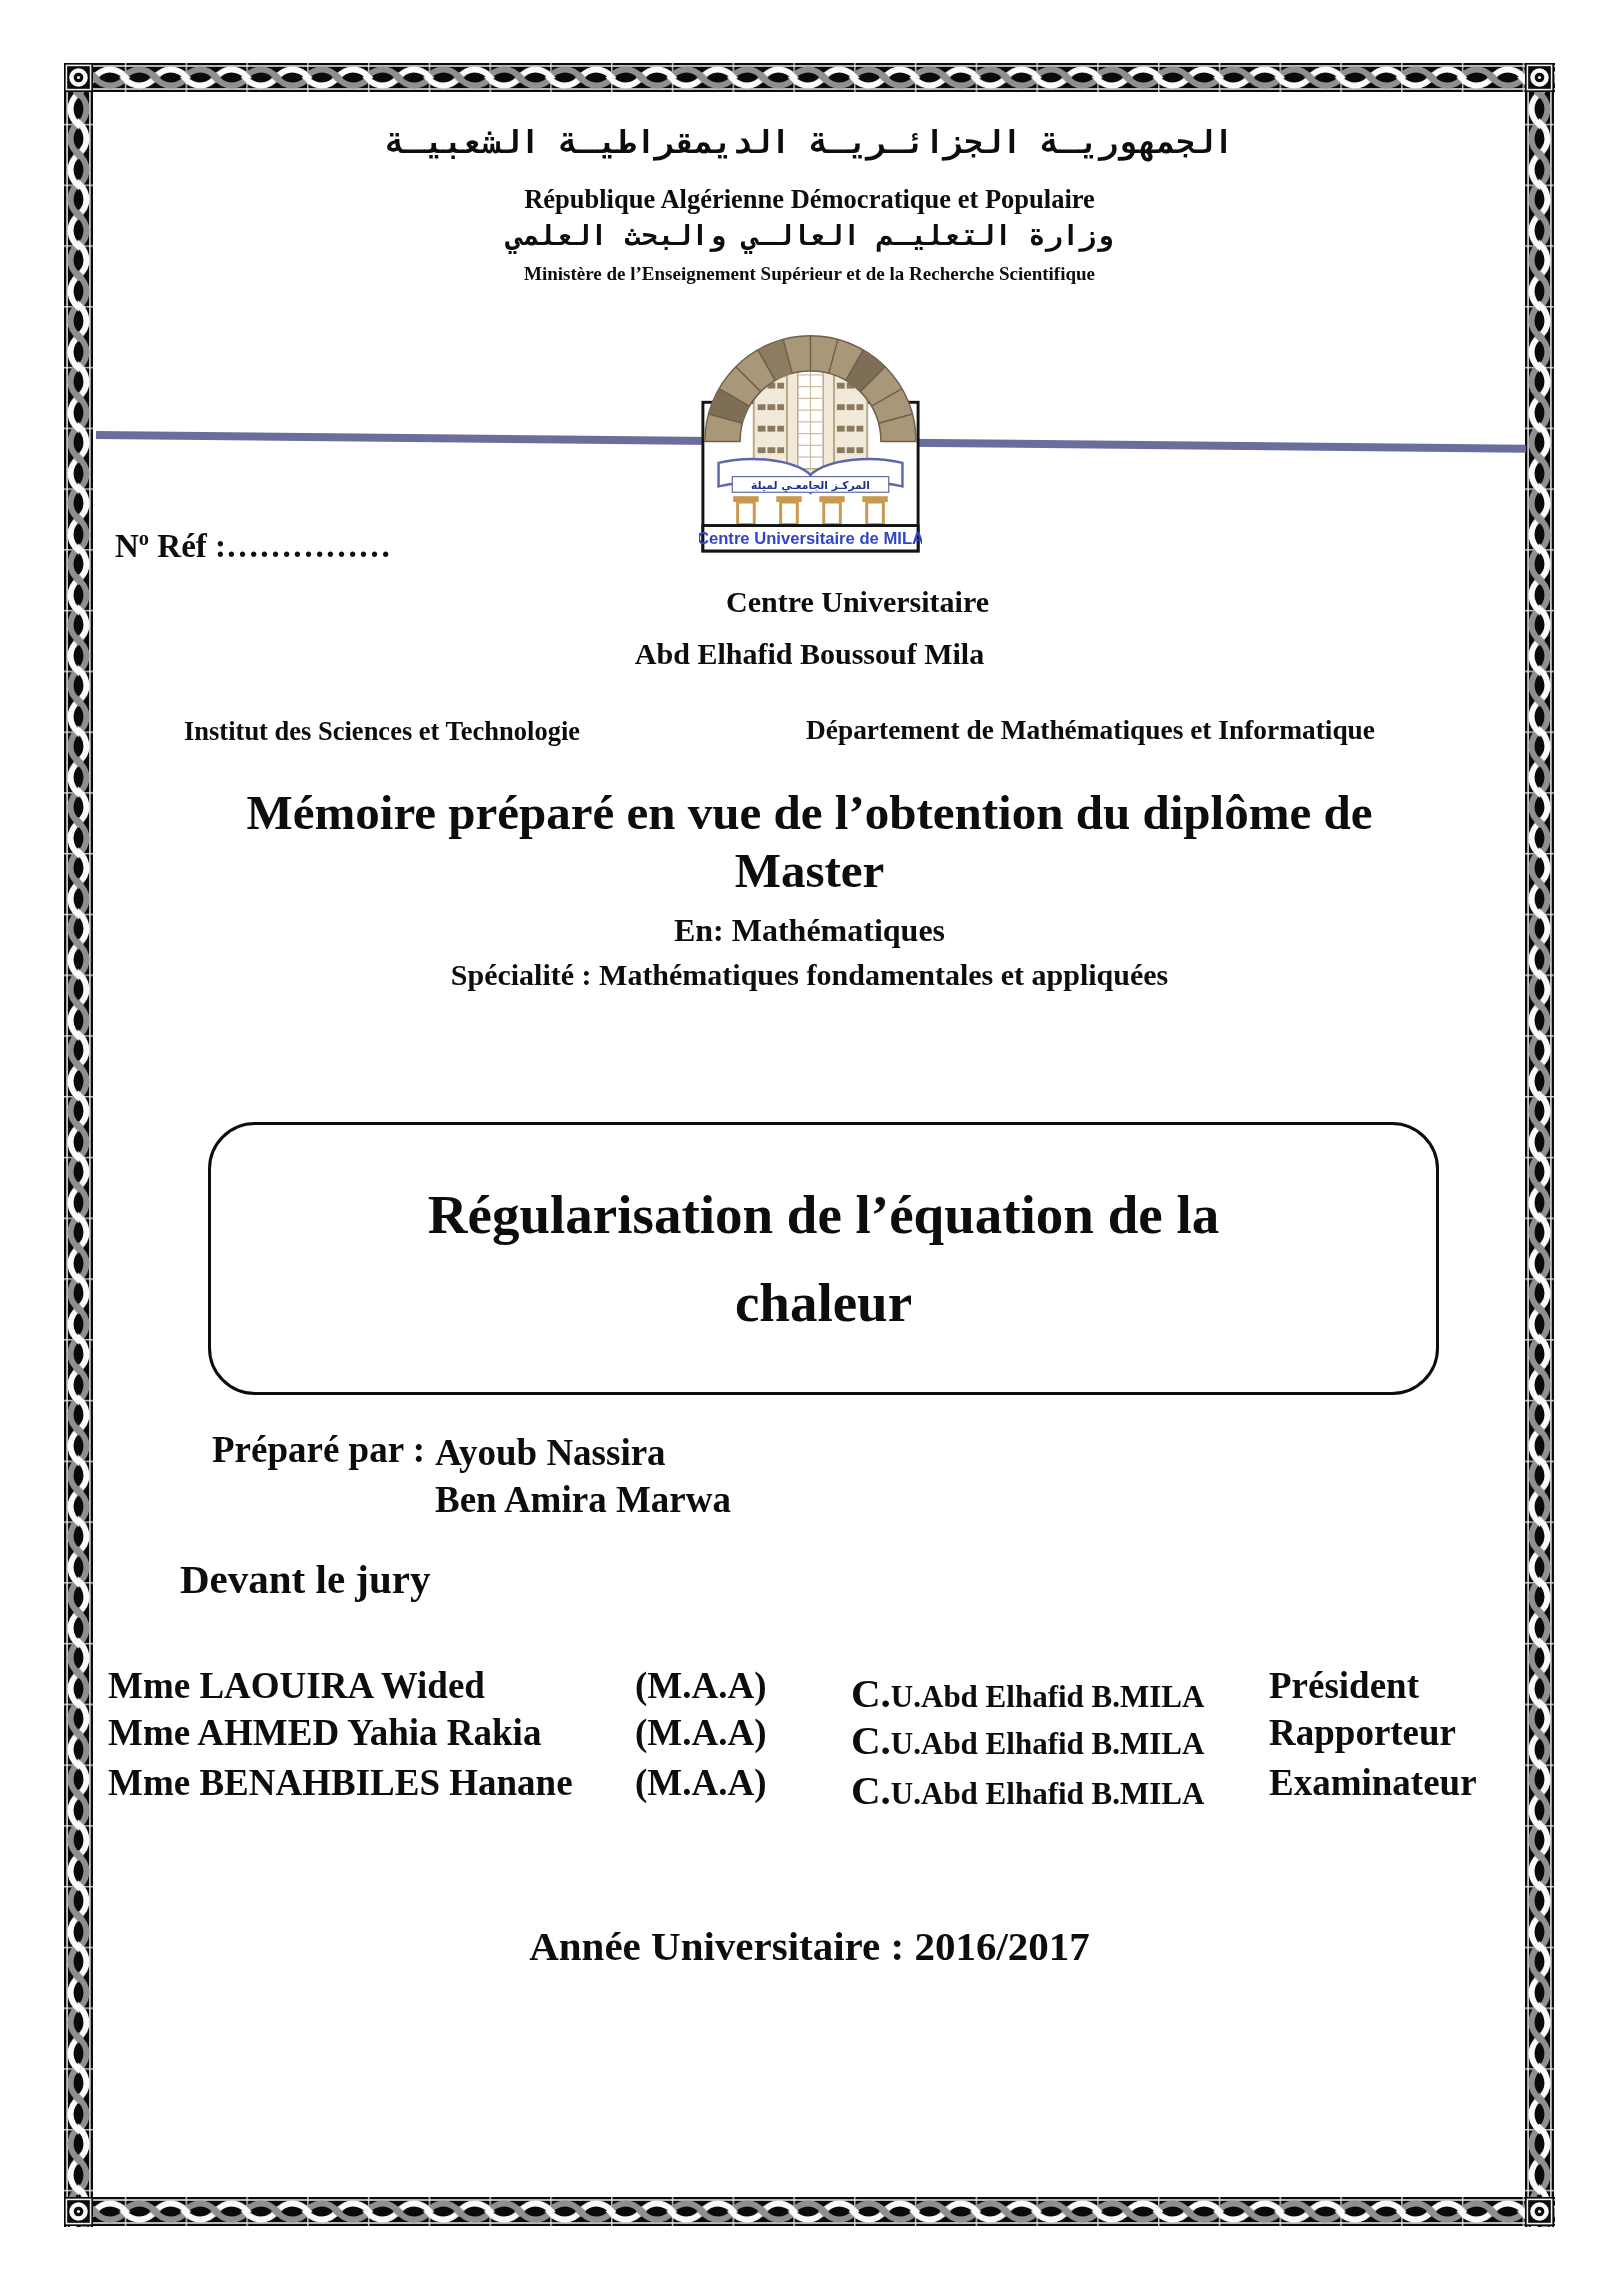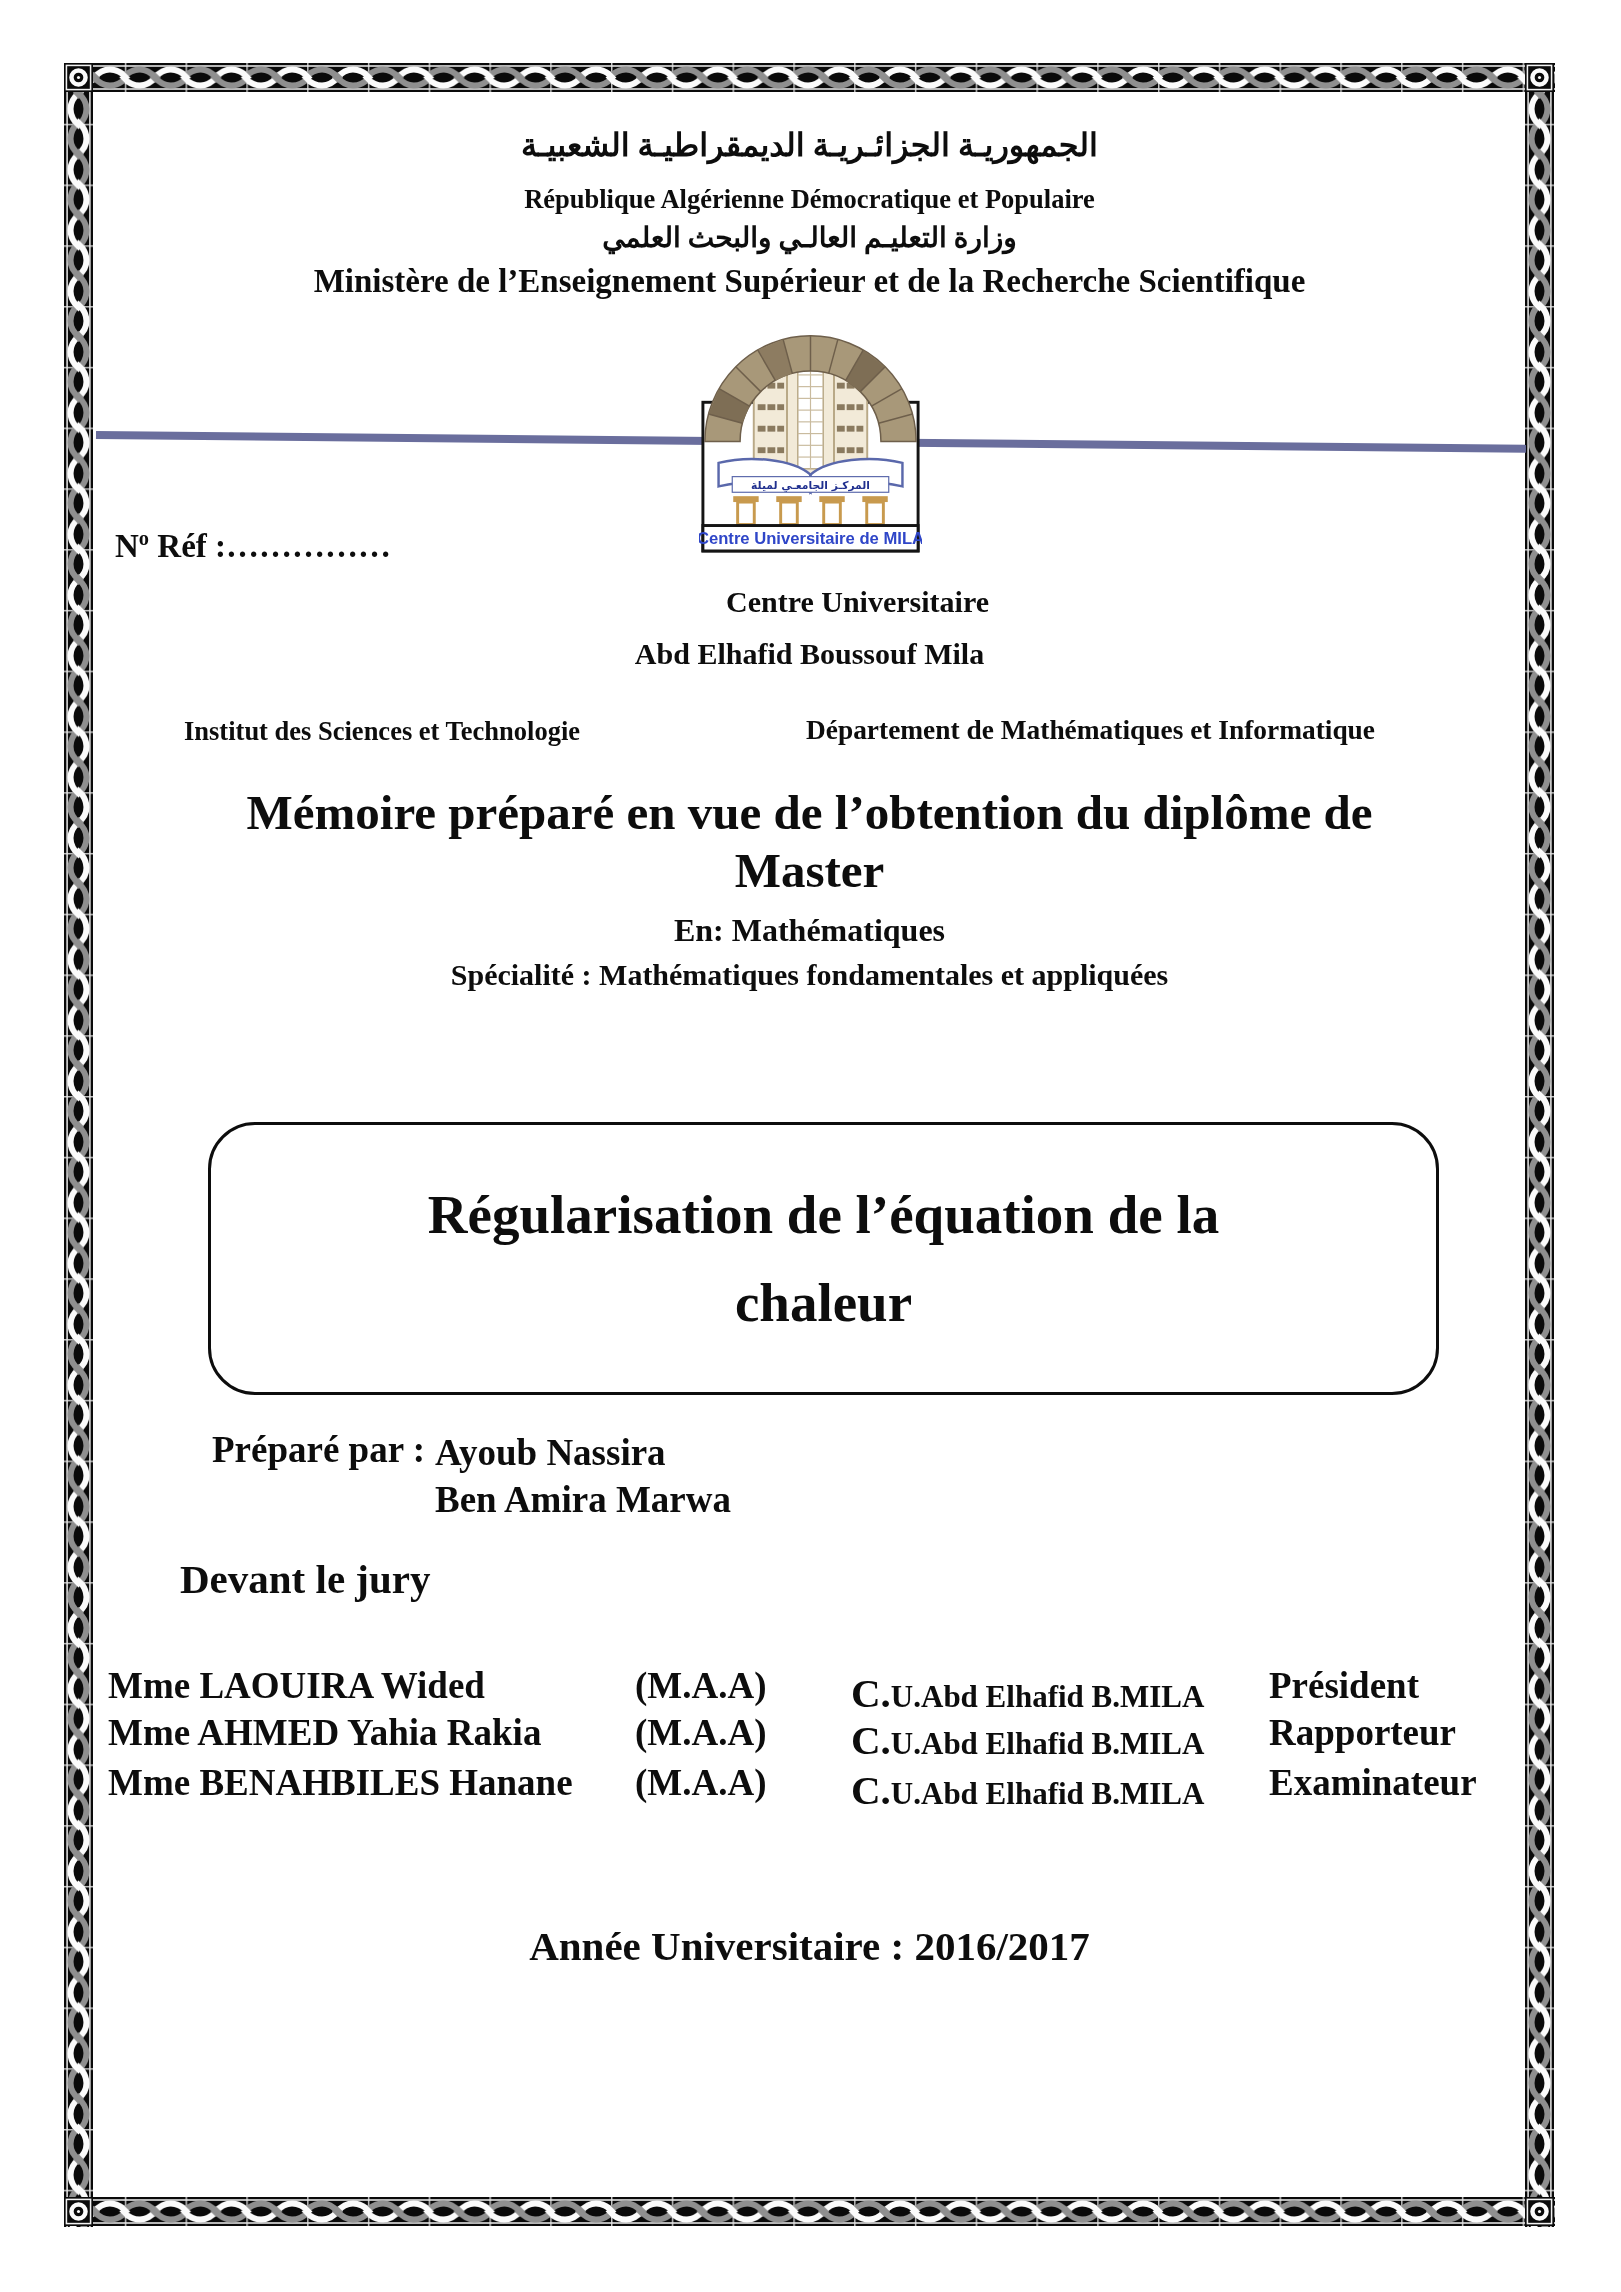--- a/index.html
+++ b/index.html
@@ -9,41 +9,41 @@
     background:#ffffff;
     font-family:"Liberation Serif","DejaVu Serif",serif;
     color:#0d0d0d;
     overflow:hidden;
   }
   .abs{position:absolute;}
   .centered{left:64px;width:1491px;text-align:center;}
   .bold{font-weight:700;}
   .arabic{
     direction:rtl;
-    font-family:Liberation Serif, serif;
+    font-family:Liberation Mono, monospace;
     font-weight:700;
   }
   
   .strip{position:absolute;line-height:0;}
   
   .accent-line{
     position:absolute;
     left:96px;top:431px;width:1430px;height:7.8px;
     background:#6a6e9d;
     transform:rotate(0.55deg);
     transform-origin:left center;
     z-index:1;
   }
   .logo{position:absolute;left:699px;top:320px;z-index:2;line-height:0;}
   
   .t{position:absolute;white-space:nowrap;line-height:1.15;}
   .header-ar1{top:127px;font-size:32px;}
   .header-fr1{top:184px;font-size:26.5px;}
   .header-ar2{top:222px;font-size:28px;}
-  .header-fr2{top:263px;font-size:33px;}
+  .header-fr2{top:263px;font-size:19px;}
   .ref{left:115px;top:527px;font-size:33px;font-weight:700;}
   .ref sup{font-size:0.62em;vertical-align:super;}
   .uni1{top:585px;font-size:30px;padding-left:48px;}
   .uni2{top:637px;font-size:30px;}
   .inst-left{left:184px;top:716px;font-size:26.5px;font-weight:700;}
   .inst-right{left:806px;top:715px;font-size:27.4px;font-weight:700;}
   .memoire{top:784px;font-size:49px;font-weight:700;line-height:1.18;white-space:nowrap;}
   .field{top:912px;font-size:32px;font-weight:700;}
   .specialty{top:958px;font-size:30px;font-weight:700;}
   .title-box{

